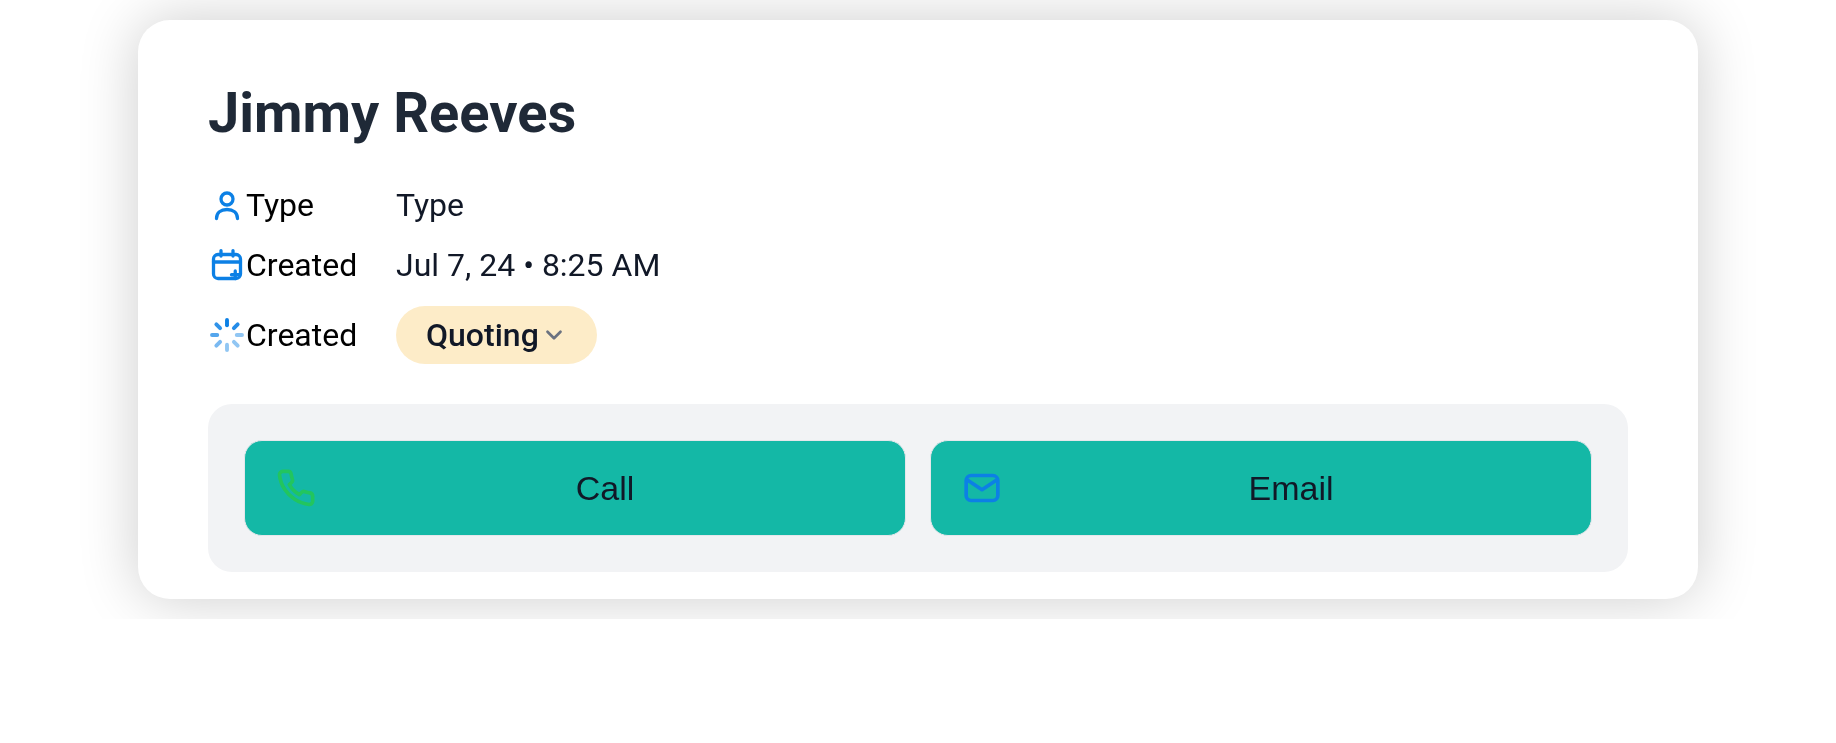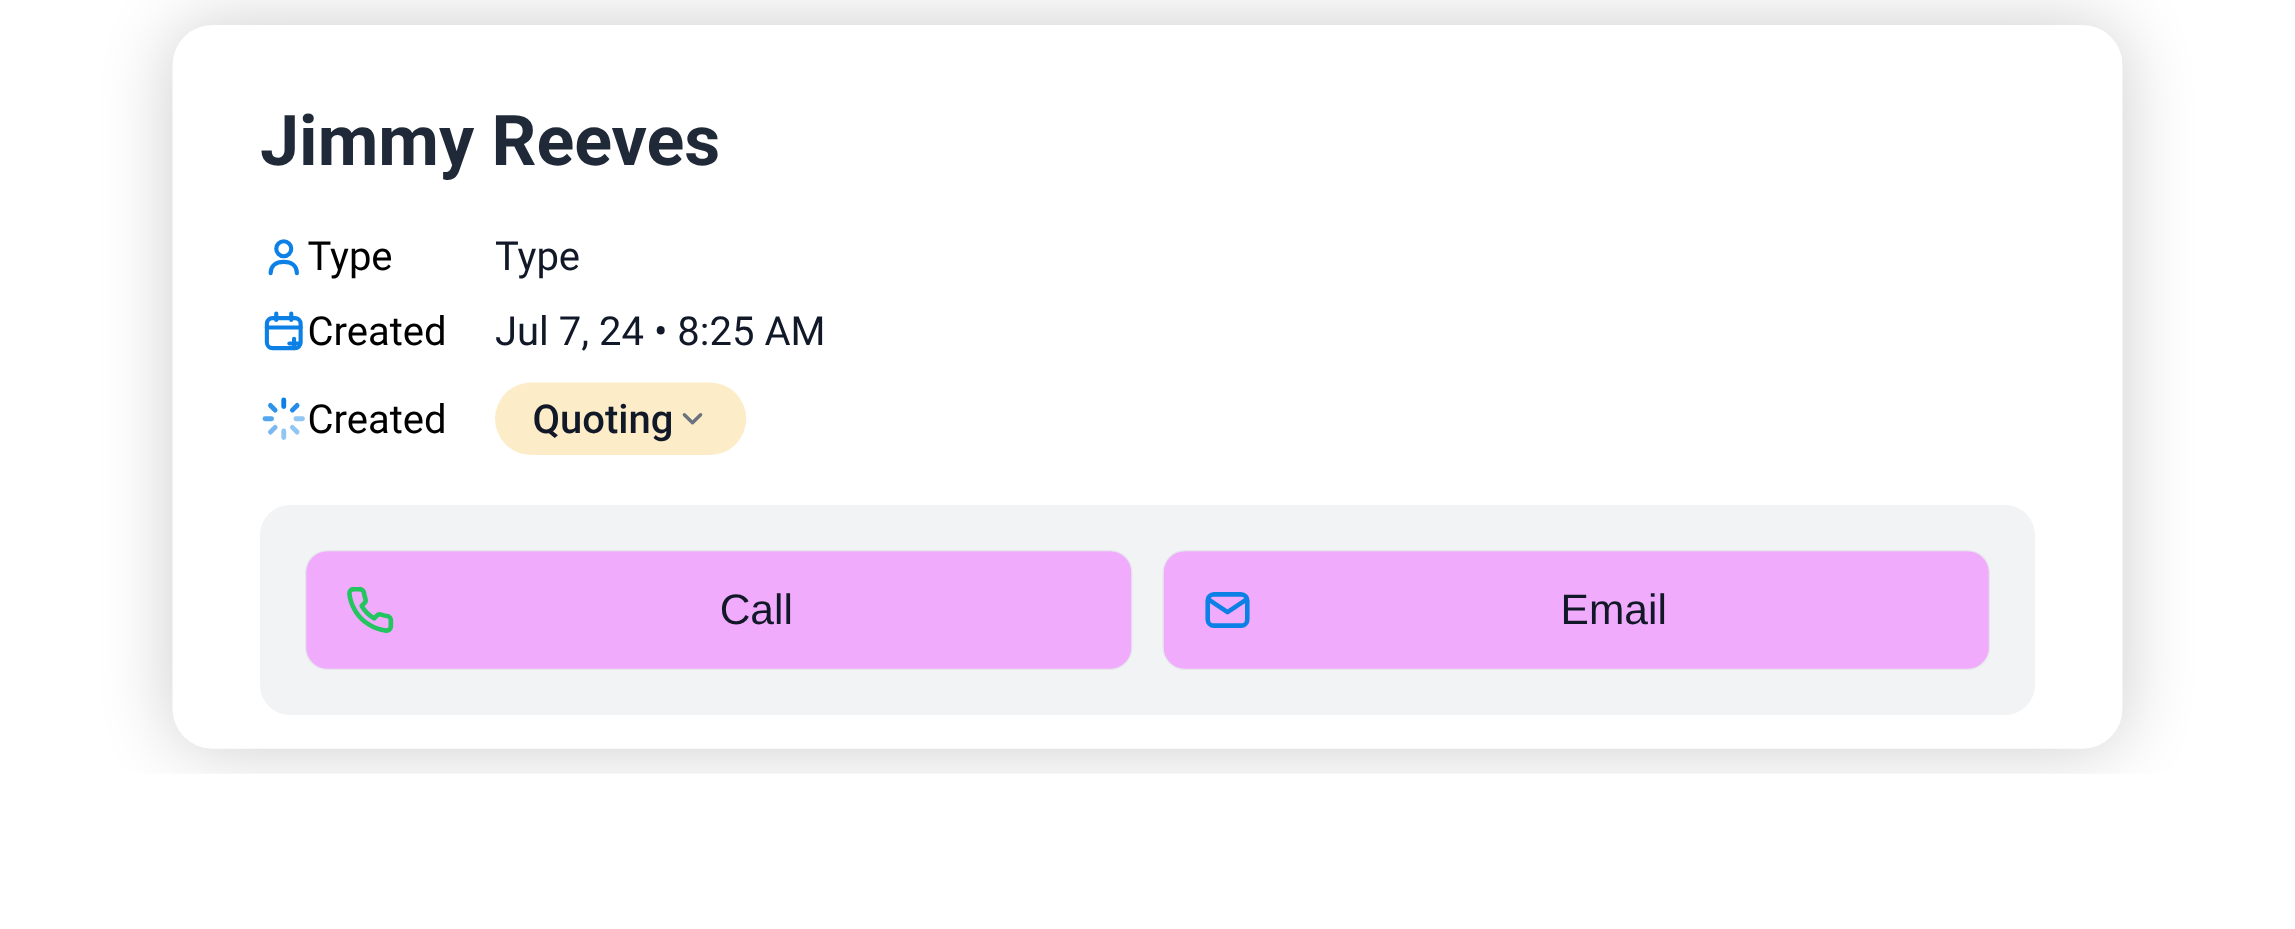--- a/index.html
+++ b/index.html
@@ -65,21 +65,21 @@
     .actions-container {
       margin-top: 40px;
       background: #f2f3f5;
       border-radius: 24px;
       padding: 36px;
       display: flex;
       gap: 24px;
     }
     .action-btn {
       flex: 1;
-      background: #f0abfc;
+      background: #14b8a6;
       border: 1.5px solid #e5e7eb;
       border-radius: 18px;
       padding: 26px 30px;
       display: flex;
       align-items: center;
       gap: 18px;
       cursor: pointer;
       font-size: 34px;
       color: #111827;
     }

